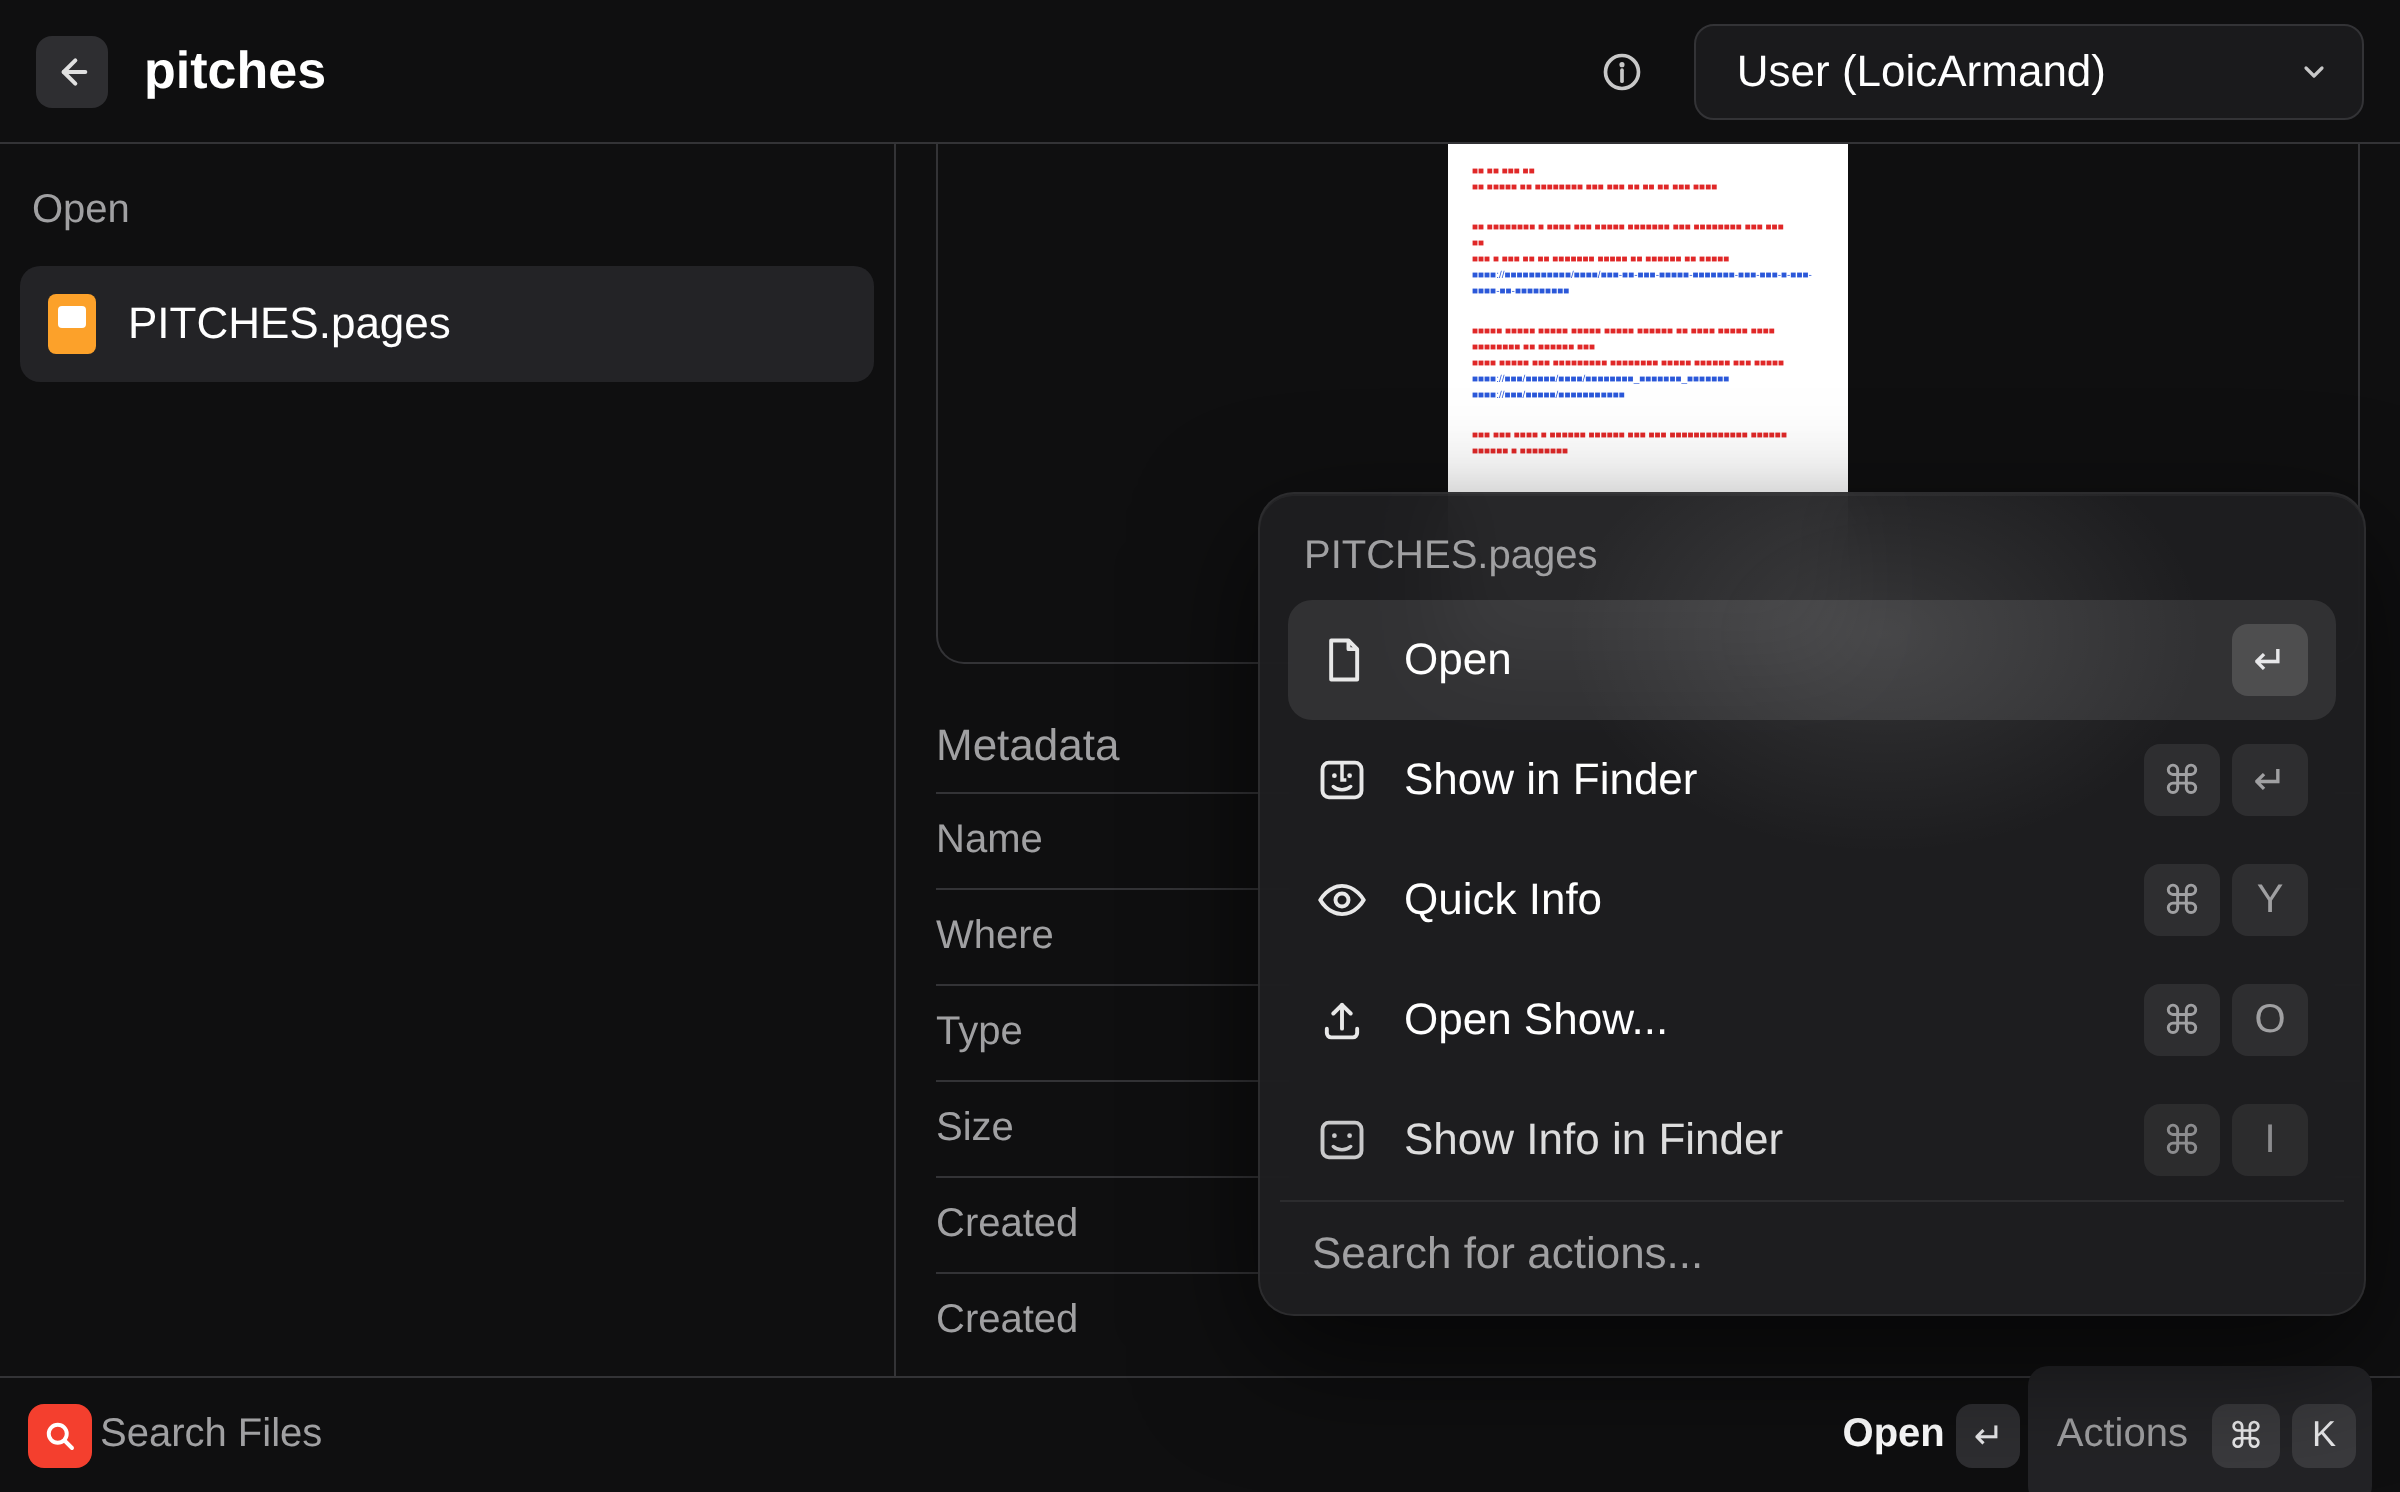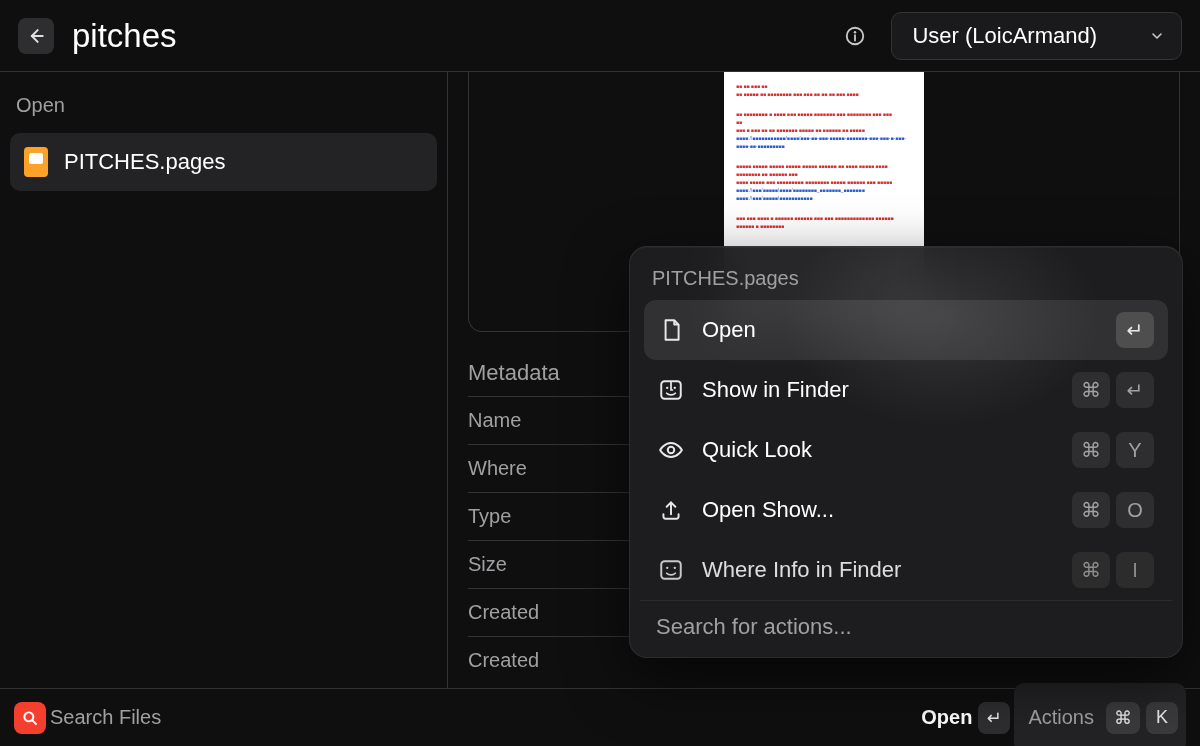--- a/index.html
+++ b/index.html
@@ -36,36 +36,36 @@
     border-bottom: 1px solid var(--border);
     gap: 18px;
   }
   .back-btn {
     width: 36px; height: 36px;
     background: var(--bg-3);
     border-radius: 8px;
     display: flex; align-items: center; justify-content: center;
   }
   .title {
-    font-size: 33px;
-    font-weight: 400;
+    font-size: 26px;
+    font-weight: 700;
     flex: 1;
   }
   .info-btn {
     width: 36px; height: 36px;
     border-radius: 8px;
     display: flex; align-items: center; justify-content: center;
   }
   .user-select {
     height: 48px;
     padding: 0 16px 0 20px;
     border: 1px solid var(--border);
     background: var(--bg-1);
     border-radius: 10px;
-    display: flex; align-items: center; gap: 52px;
+    display: flex; align-items: center; gap: 96px;
     font-size: 22px;
   }
 
   
   .body {
     display: flex;
     height: calc(100% - 72px - 58px);
   }
   .sidebar {
     width: 448px;
@@ -391,21 +391,21 @@
       </span>
     </div>
 
     <div class="popup-item">
       <span class="ico">
         <svg width="26" height="26" viewBox="0 0 24 24">
             <path d="M2 12s3.5-6.5 10-6.5S22 12 22 12s-3.5 6.5-10 6.5S2 12 2 12z" stroke="#e8e8e8" stroke-width="1.8" fill="none"></path>
             <circle cx="12" cy="12" r="3" stroke="#e8e8e8" stroke-width="1.8" fill="none"></circle>
           </svg>
       </span>
-      <span class="pi-label">Quick Look</span>
+      <span class="pi-label">Quick Info</span>
       <span class="keys">
         <span class="kbd2">⌘</span>
         <span class="kbd2">Y</span>
       </span>
     </div>
 
     <div class="popup-item">
       <span class="ico">
         <svg width="26" height="26" viewBox="0 0 24 24">
             <path d="M12 16V5" stroke="#e8e8e8" stroke-width="1.8" stroke-linecap="round"></path>
@@ -422,21 +422,21 @@
 
     <div class="popup-item" style="opacity:0.85">
       <span class="ico">
         <svg width="26" height="26" viewBox="0 0 24 24">
             <rect x="3" y="4" width="18" height="16" rx="3" stroke="#e8e8e8" stroke-width="1.8" fill="none"></rect>
             <circle cx="8.5" cy="10" r="1.1" fill="#e8e8e8"></circle>
             <circle cx="15.5" cy="10" r="1.1" fill="#e8e8e8"></circle>
             <path d="M8 15c1 1 2.3 1.5 4 1.5S15 16 16 15" stroke="#e8e8e8" stroke-width="1.6" fill="none" stroke-linecap="round"></path>
           </svg>
       </span>
-      <span class="pi-label">Where Info in Finder</span>
+      <span class="pi-label">Show Info in Finder</span>
       <span class="keys">
         <span class="kbd2">⌘</span>
         <span class="kbd2">I</span>
       </span>
     </div>
 
   </div>
 
   <div class="popup-search">
     <input type="text" autofocus="" placeholder="Search for actions..." style="">

